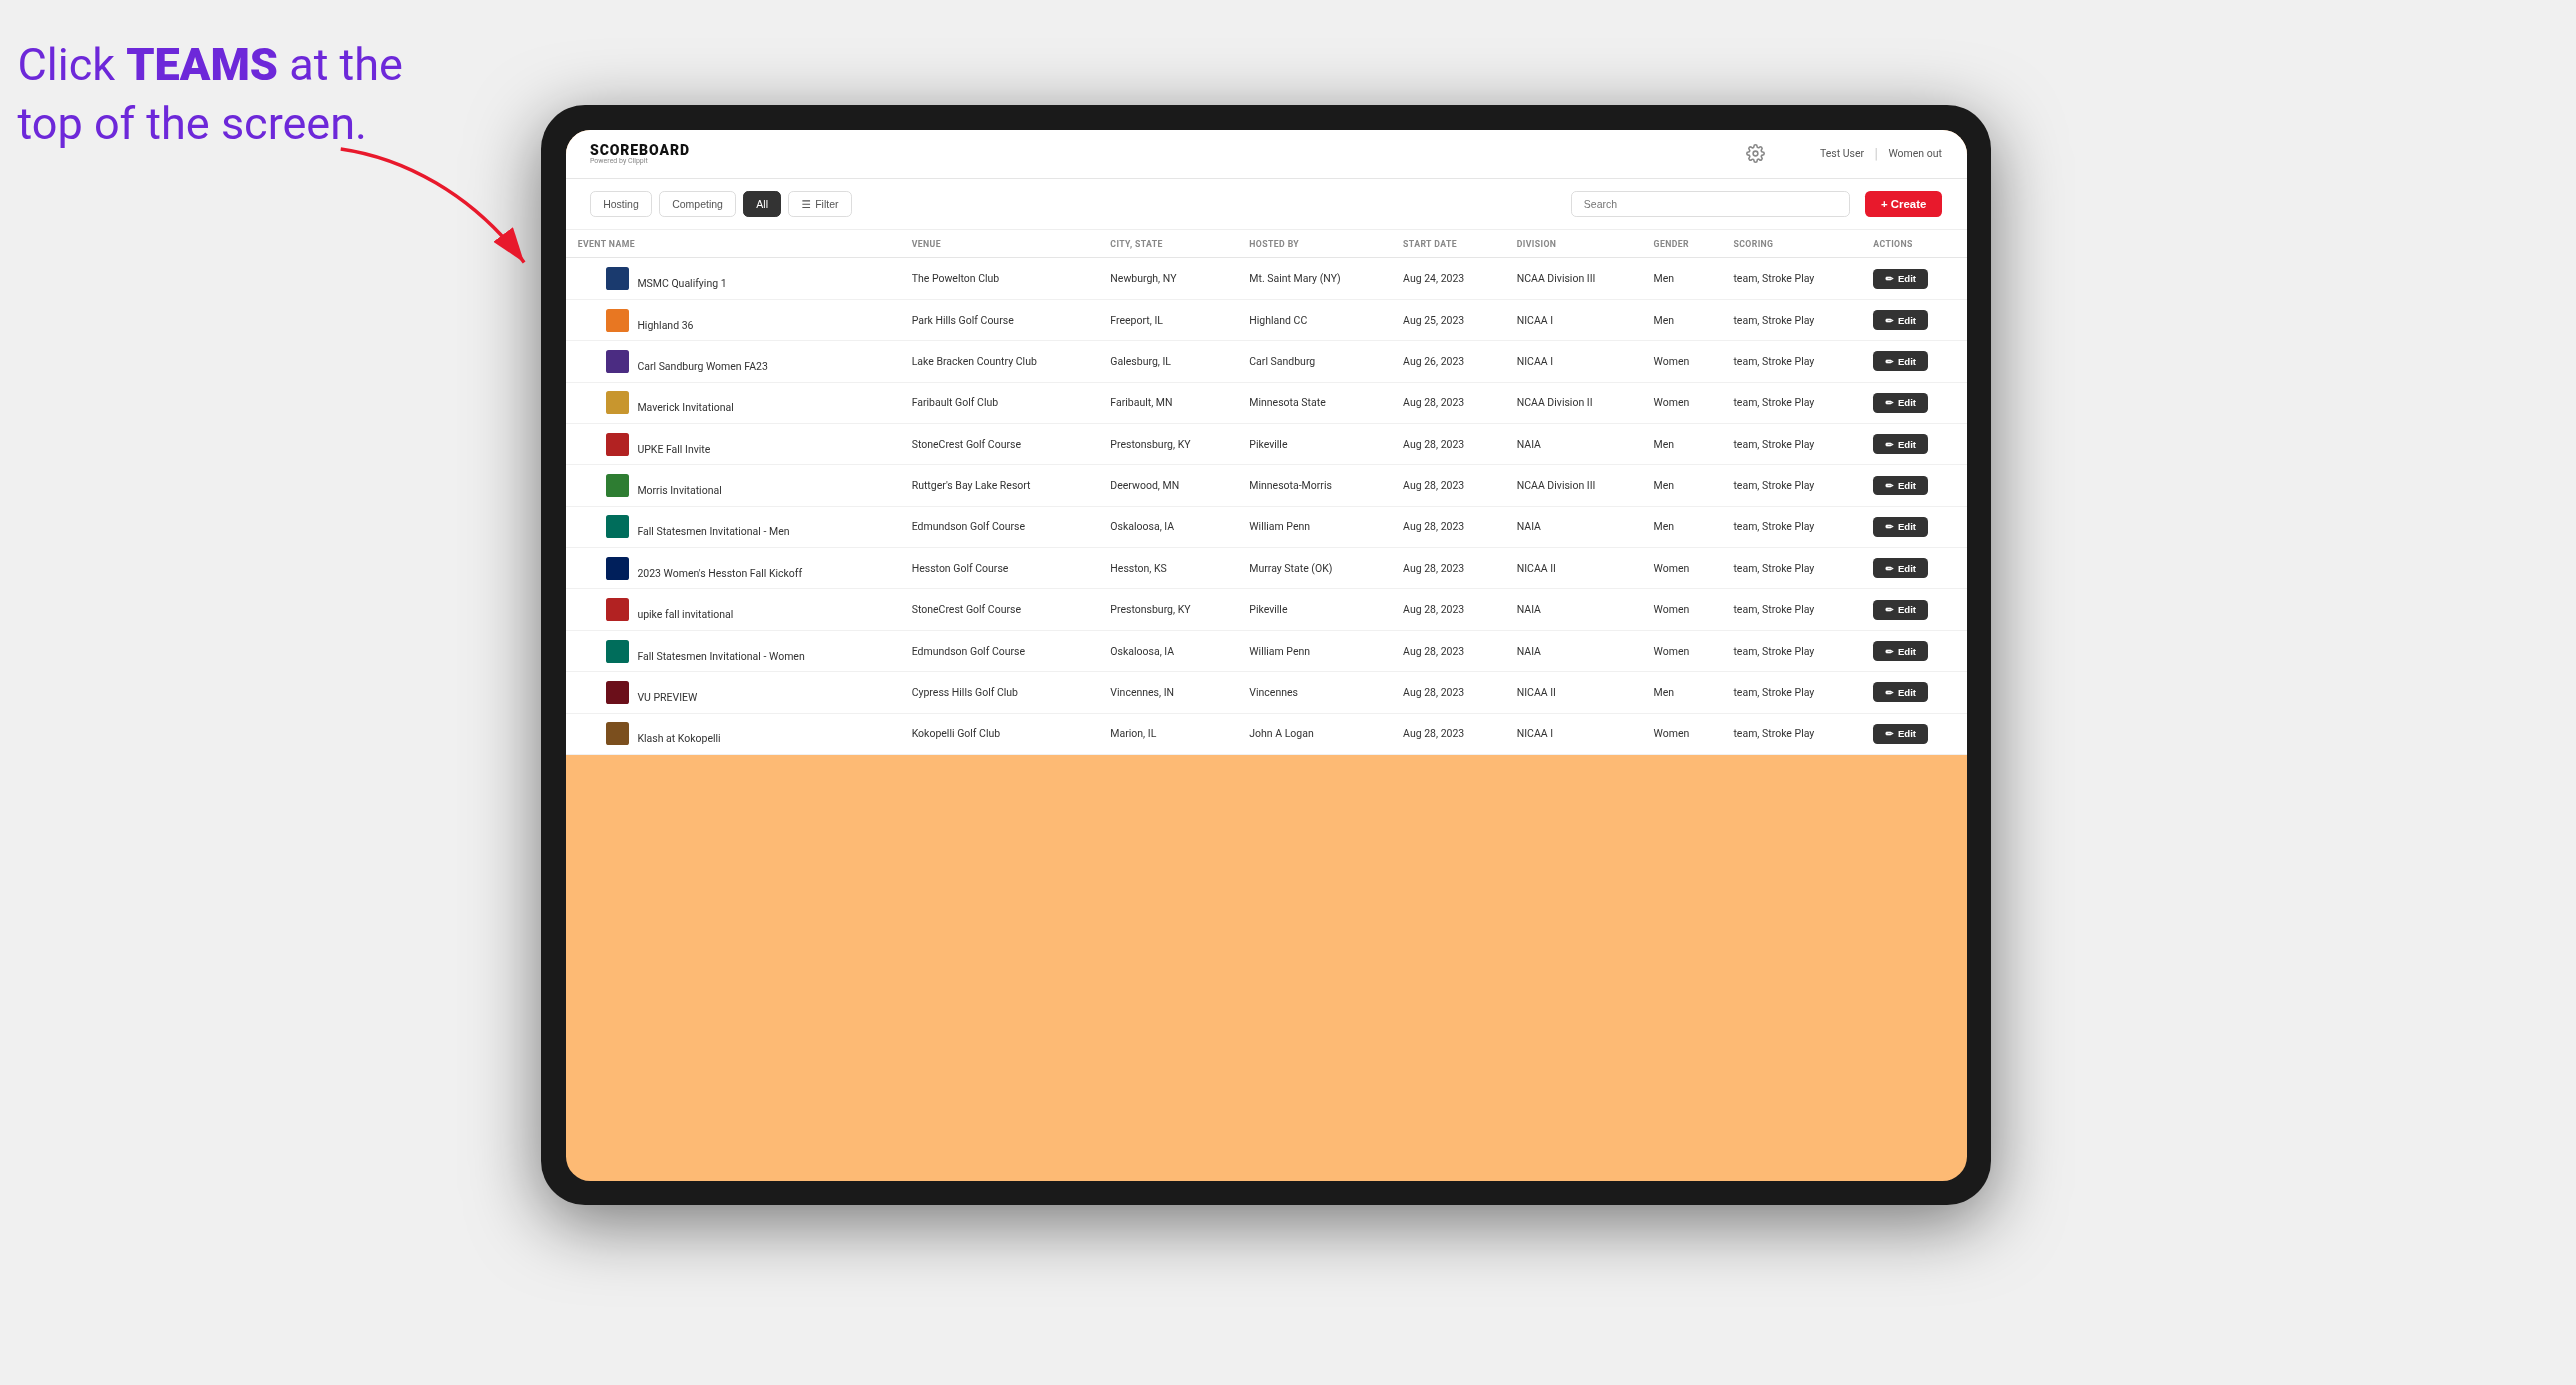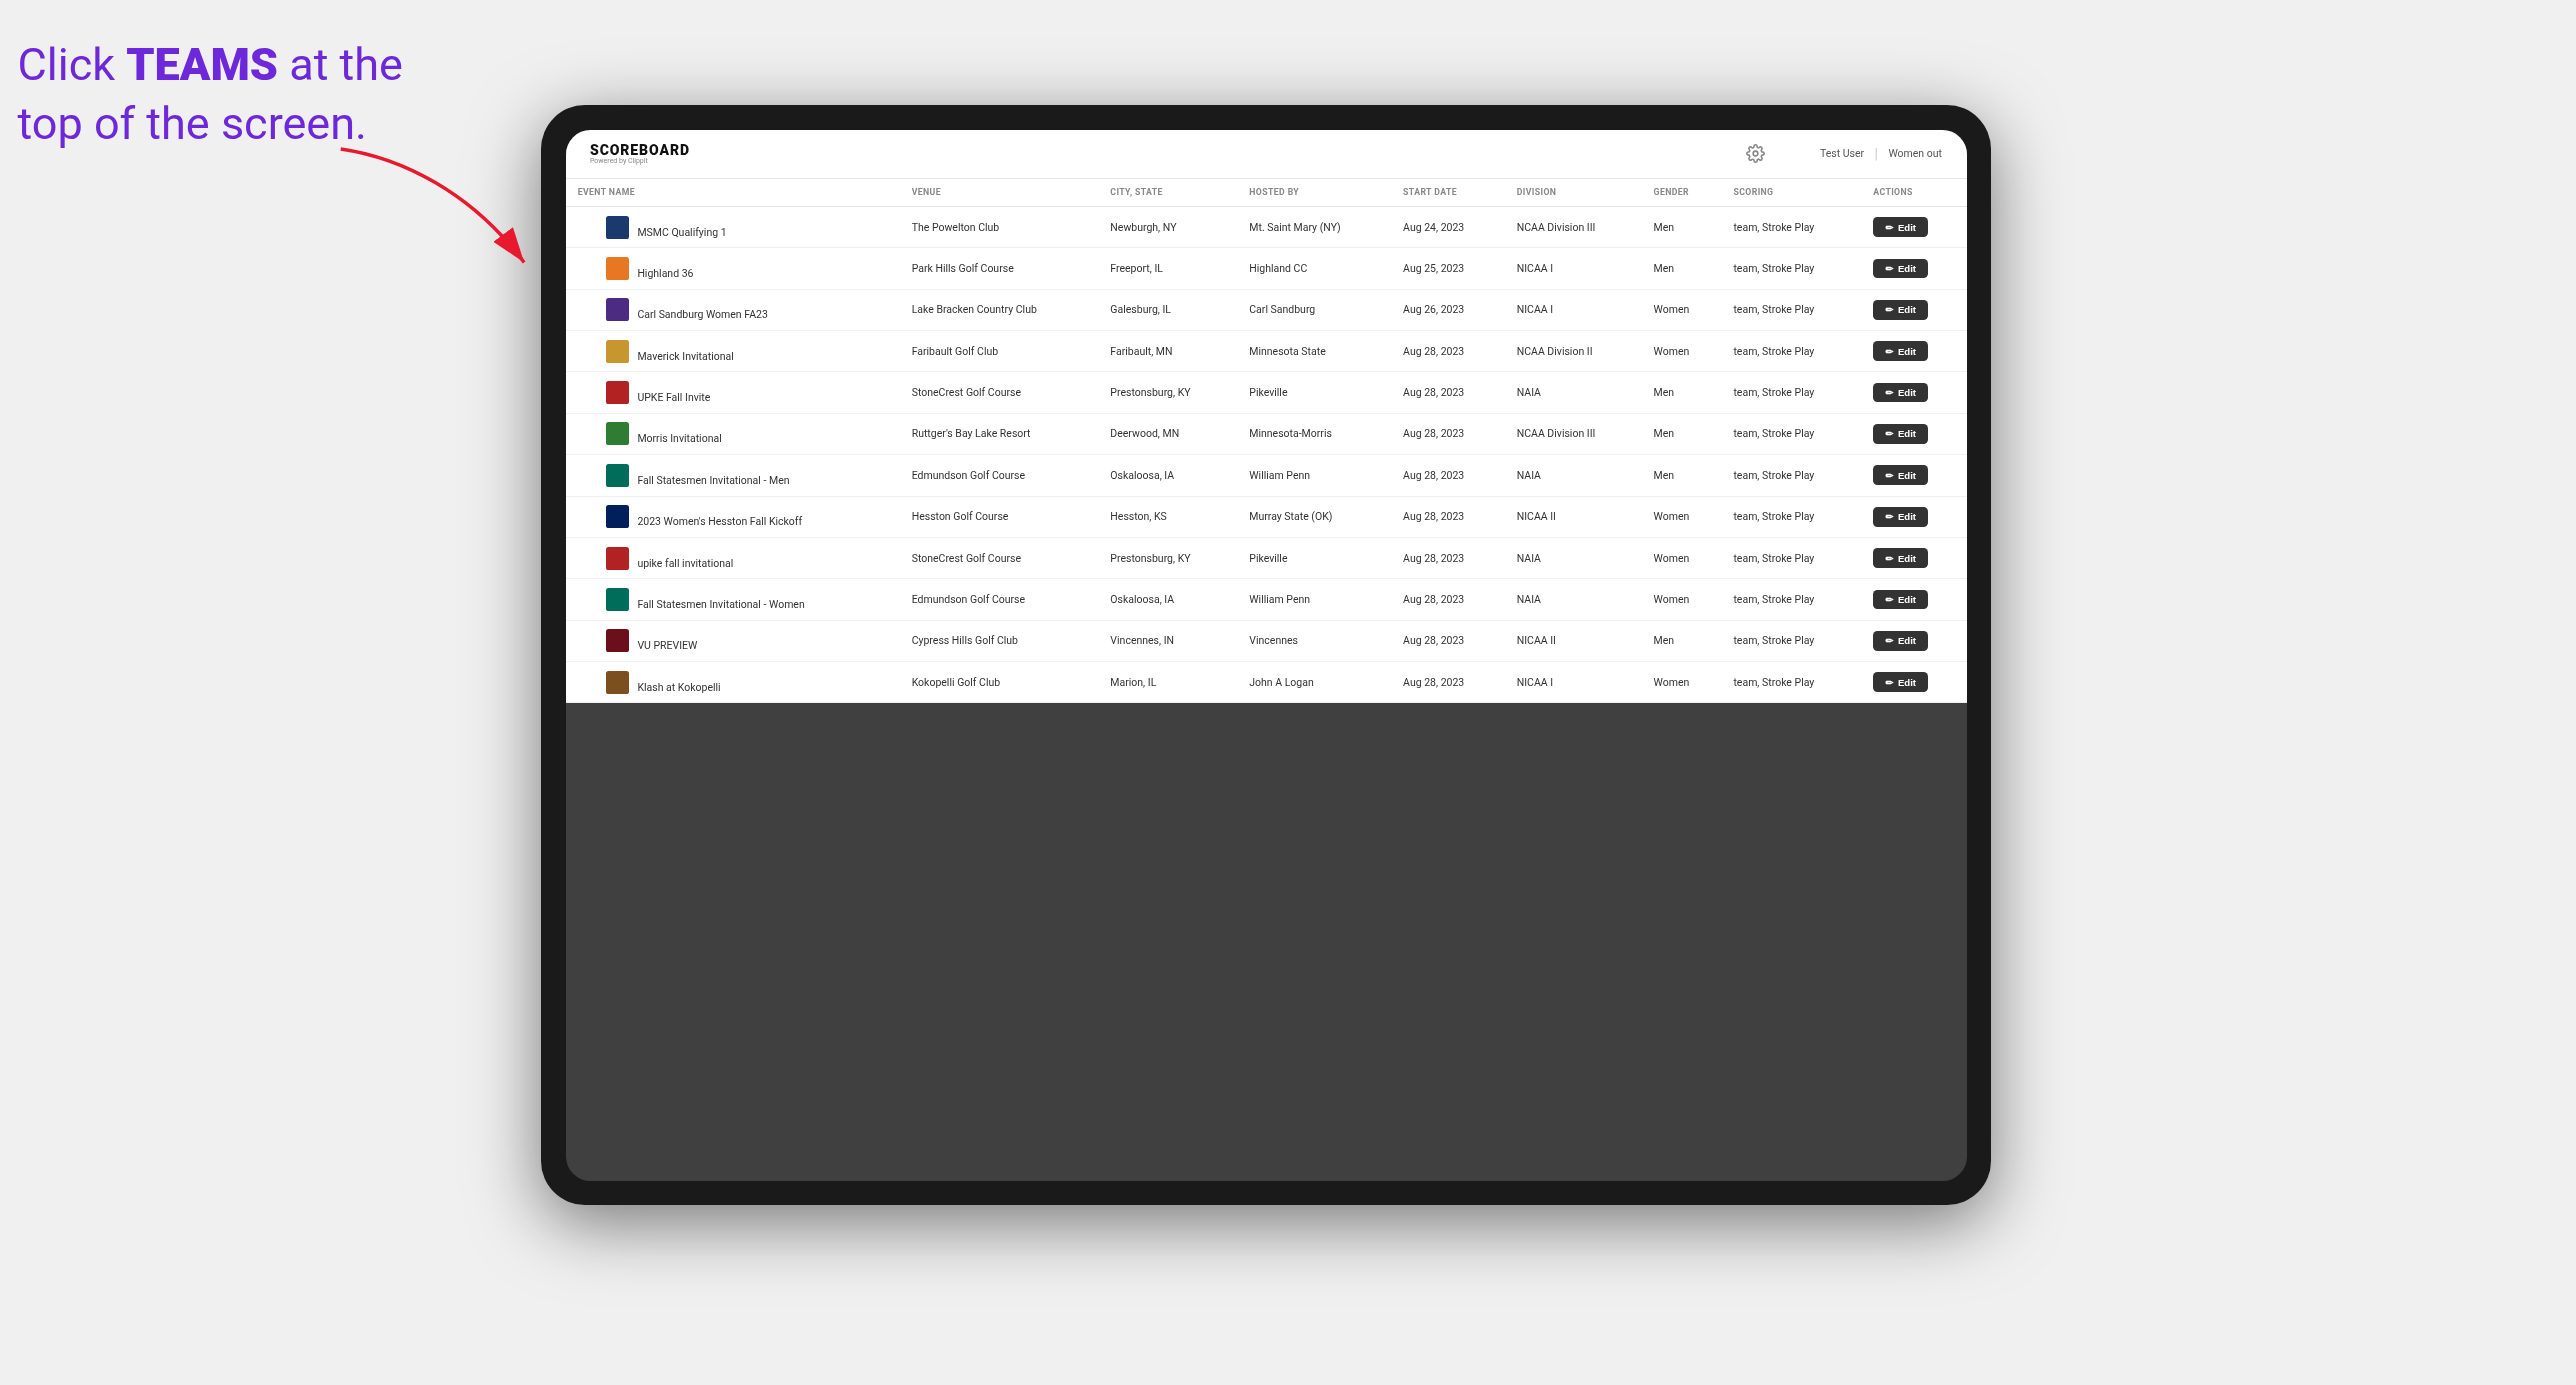--- a/index.html
+++ b/index.html
@@ -45,21 +45,21 @@
       height: 1100px;
       background: #1a1a1a;
       border-radius: 44px;
       box-shadow: 0 17.5px 70px rgba(0,0,0,0.5);
       padding: 24.5px;
     }
 
     .tablet-screen {
       width: 100%;
       height: 100%;
-      background: #404040;
+      background: #fdba74;
       border-radius: 24.5px;
       overflow: hidden;
       display: flex;
       flex-direction: column;
     }
 
     
     .app-header {
       display: flex;
       align-items: center;
@@ -311,20 +311,31 @@
         <svg class="settings-icon" viewBox="0 0 24 24" fill="none" stroke="currentColor" stroke-width="2">
           <circle cx="12" cy="12" r="3"></circle>
           <path d="M19.4 15a1.65 1.65 0 0 0 .33 1.82l.06.06a2 2 0 0 1-2.83 2.83l-.06-.06a1.65 1.65 0 0 0-1.82-.33 1.65 1.65 0 0 0-1 1.51V21a2 2 0 0 1-4 0v-.09A1.65 1.65 0 0 0 9 19.4a1.65 1.65 0 0 0-1.82.33l-.06.06a2 2 0 0 1-2.83-2.83l.06-.06A1.65 1.65 0 0 0 4.68 15a1.65 1.65 0 0 0-1.51-1H3a2 2 0 0 1 0-4h.09A1.65 1.65 0 0 0 4.6 9a1.65 1.65 0 0 0-.33-1.82l-.06-.06a2 2 0 0 1 2.83-2.83l.06.06A1.65 1.65 0 0 0 9 4.68a1.65 1.65 0 0 0 1-1.51V3a2 2 0 0 1 4 0v.09a1.65 1.65 0 0 0 1 1.51 1.65 1.65 0 0 0 1.82-.33l.06-.06a2 2 0 0 1 2.83 2.83l-.06.06A1.65 1.65 0 0 0 19.4 9a1.65 1.65 0 0 0 1.51 1H21a2 2 0 0 1 0 4h-.09a1.65 1.65 0 0 0-1.51 1z"></path>
         </svg>
         <span class="user-info">Test User</span>
         <span style="color:#ccc">|</span>
         <span class="sign-out">Women out</span>
       </div>
     </div>
 
+    <div class="toolbar">
+      <button class="filter-btn">Hosting</button>
+      <button class="filter-btn">Competing</button>
+      <button class="filter-btn active">All</button>
+      <button class="filter-icon-btn">
+        <span>☰</span>
+        <span>Filter</span>
+      </button>
+      <input class="search-box" type="text" placeholder="Search" style="">
+      <button class="create-btn">+ Create</button>
+    </div>
 
     <div class="table-container">
       <table>
         <thead>
           <tr>
             <th>EVENT NAME</th>
             <th>VENUE</th>
             <th>CITY, STATE</th>
             <th>HOSTED BY</th>
             <th>START DATE</th>

